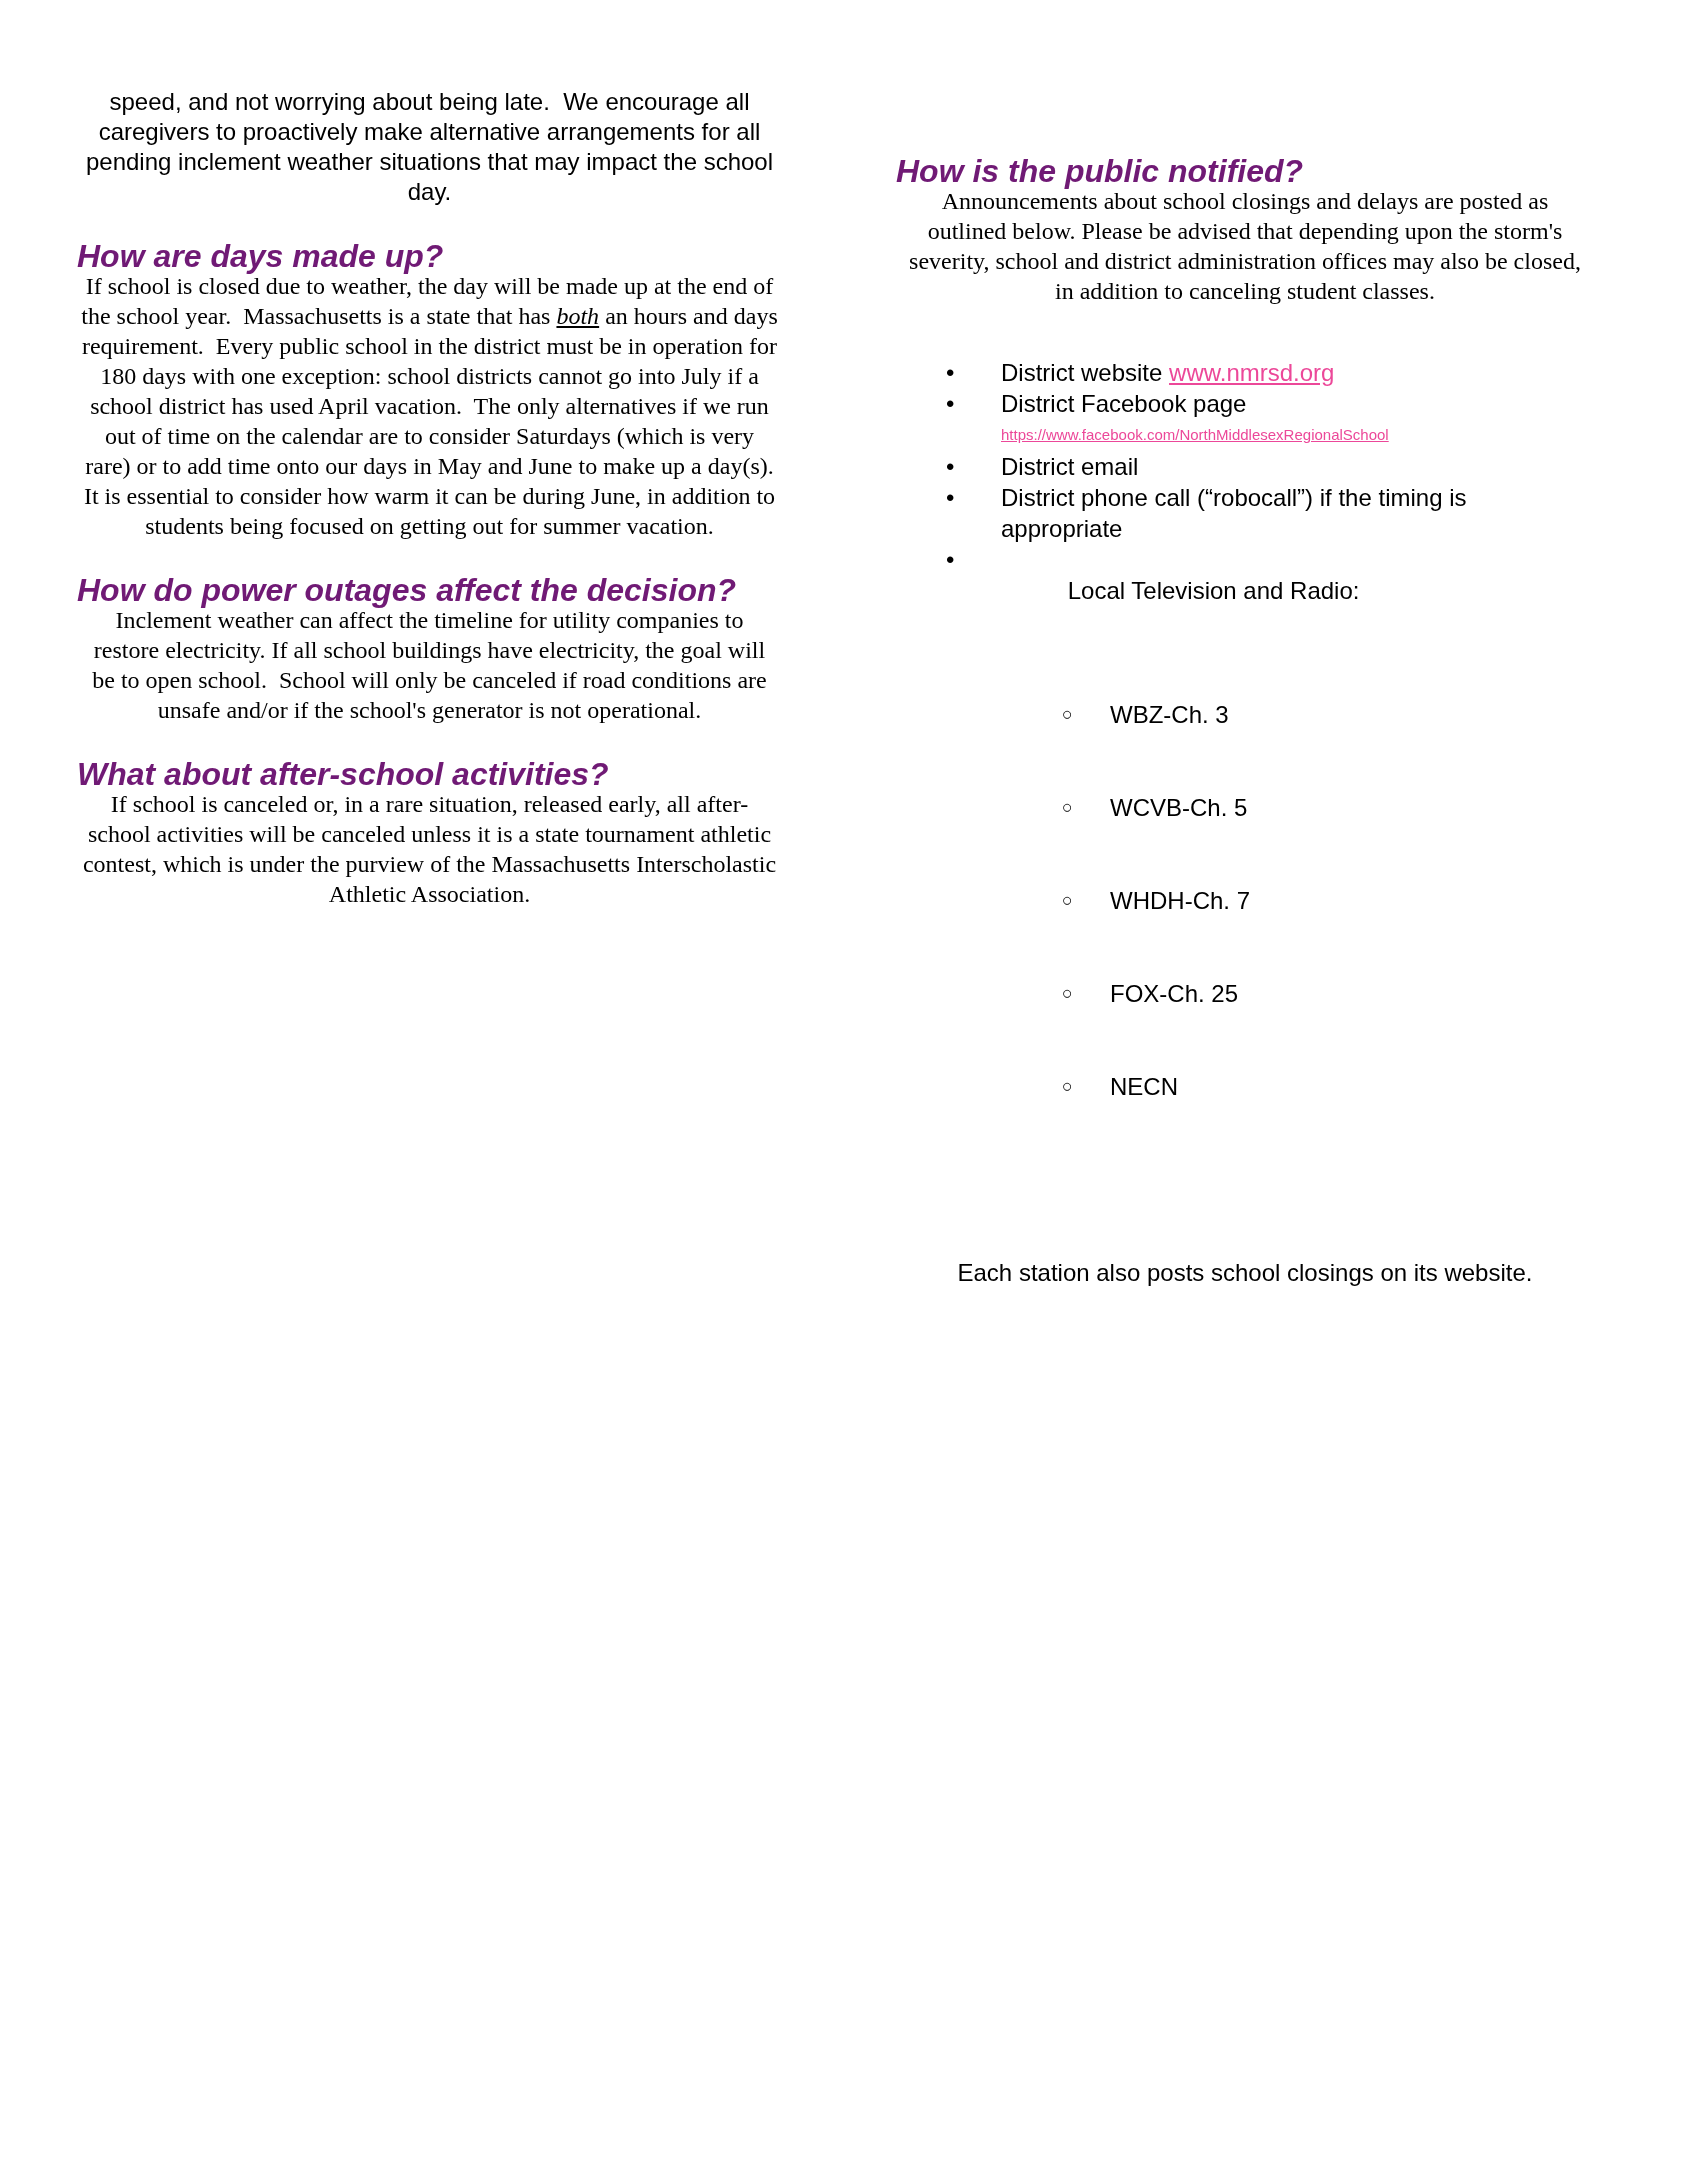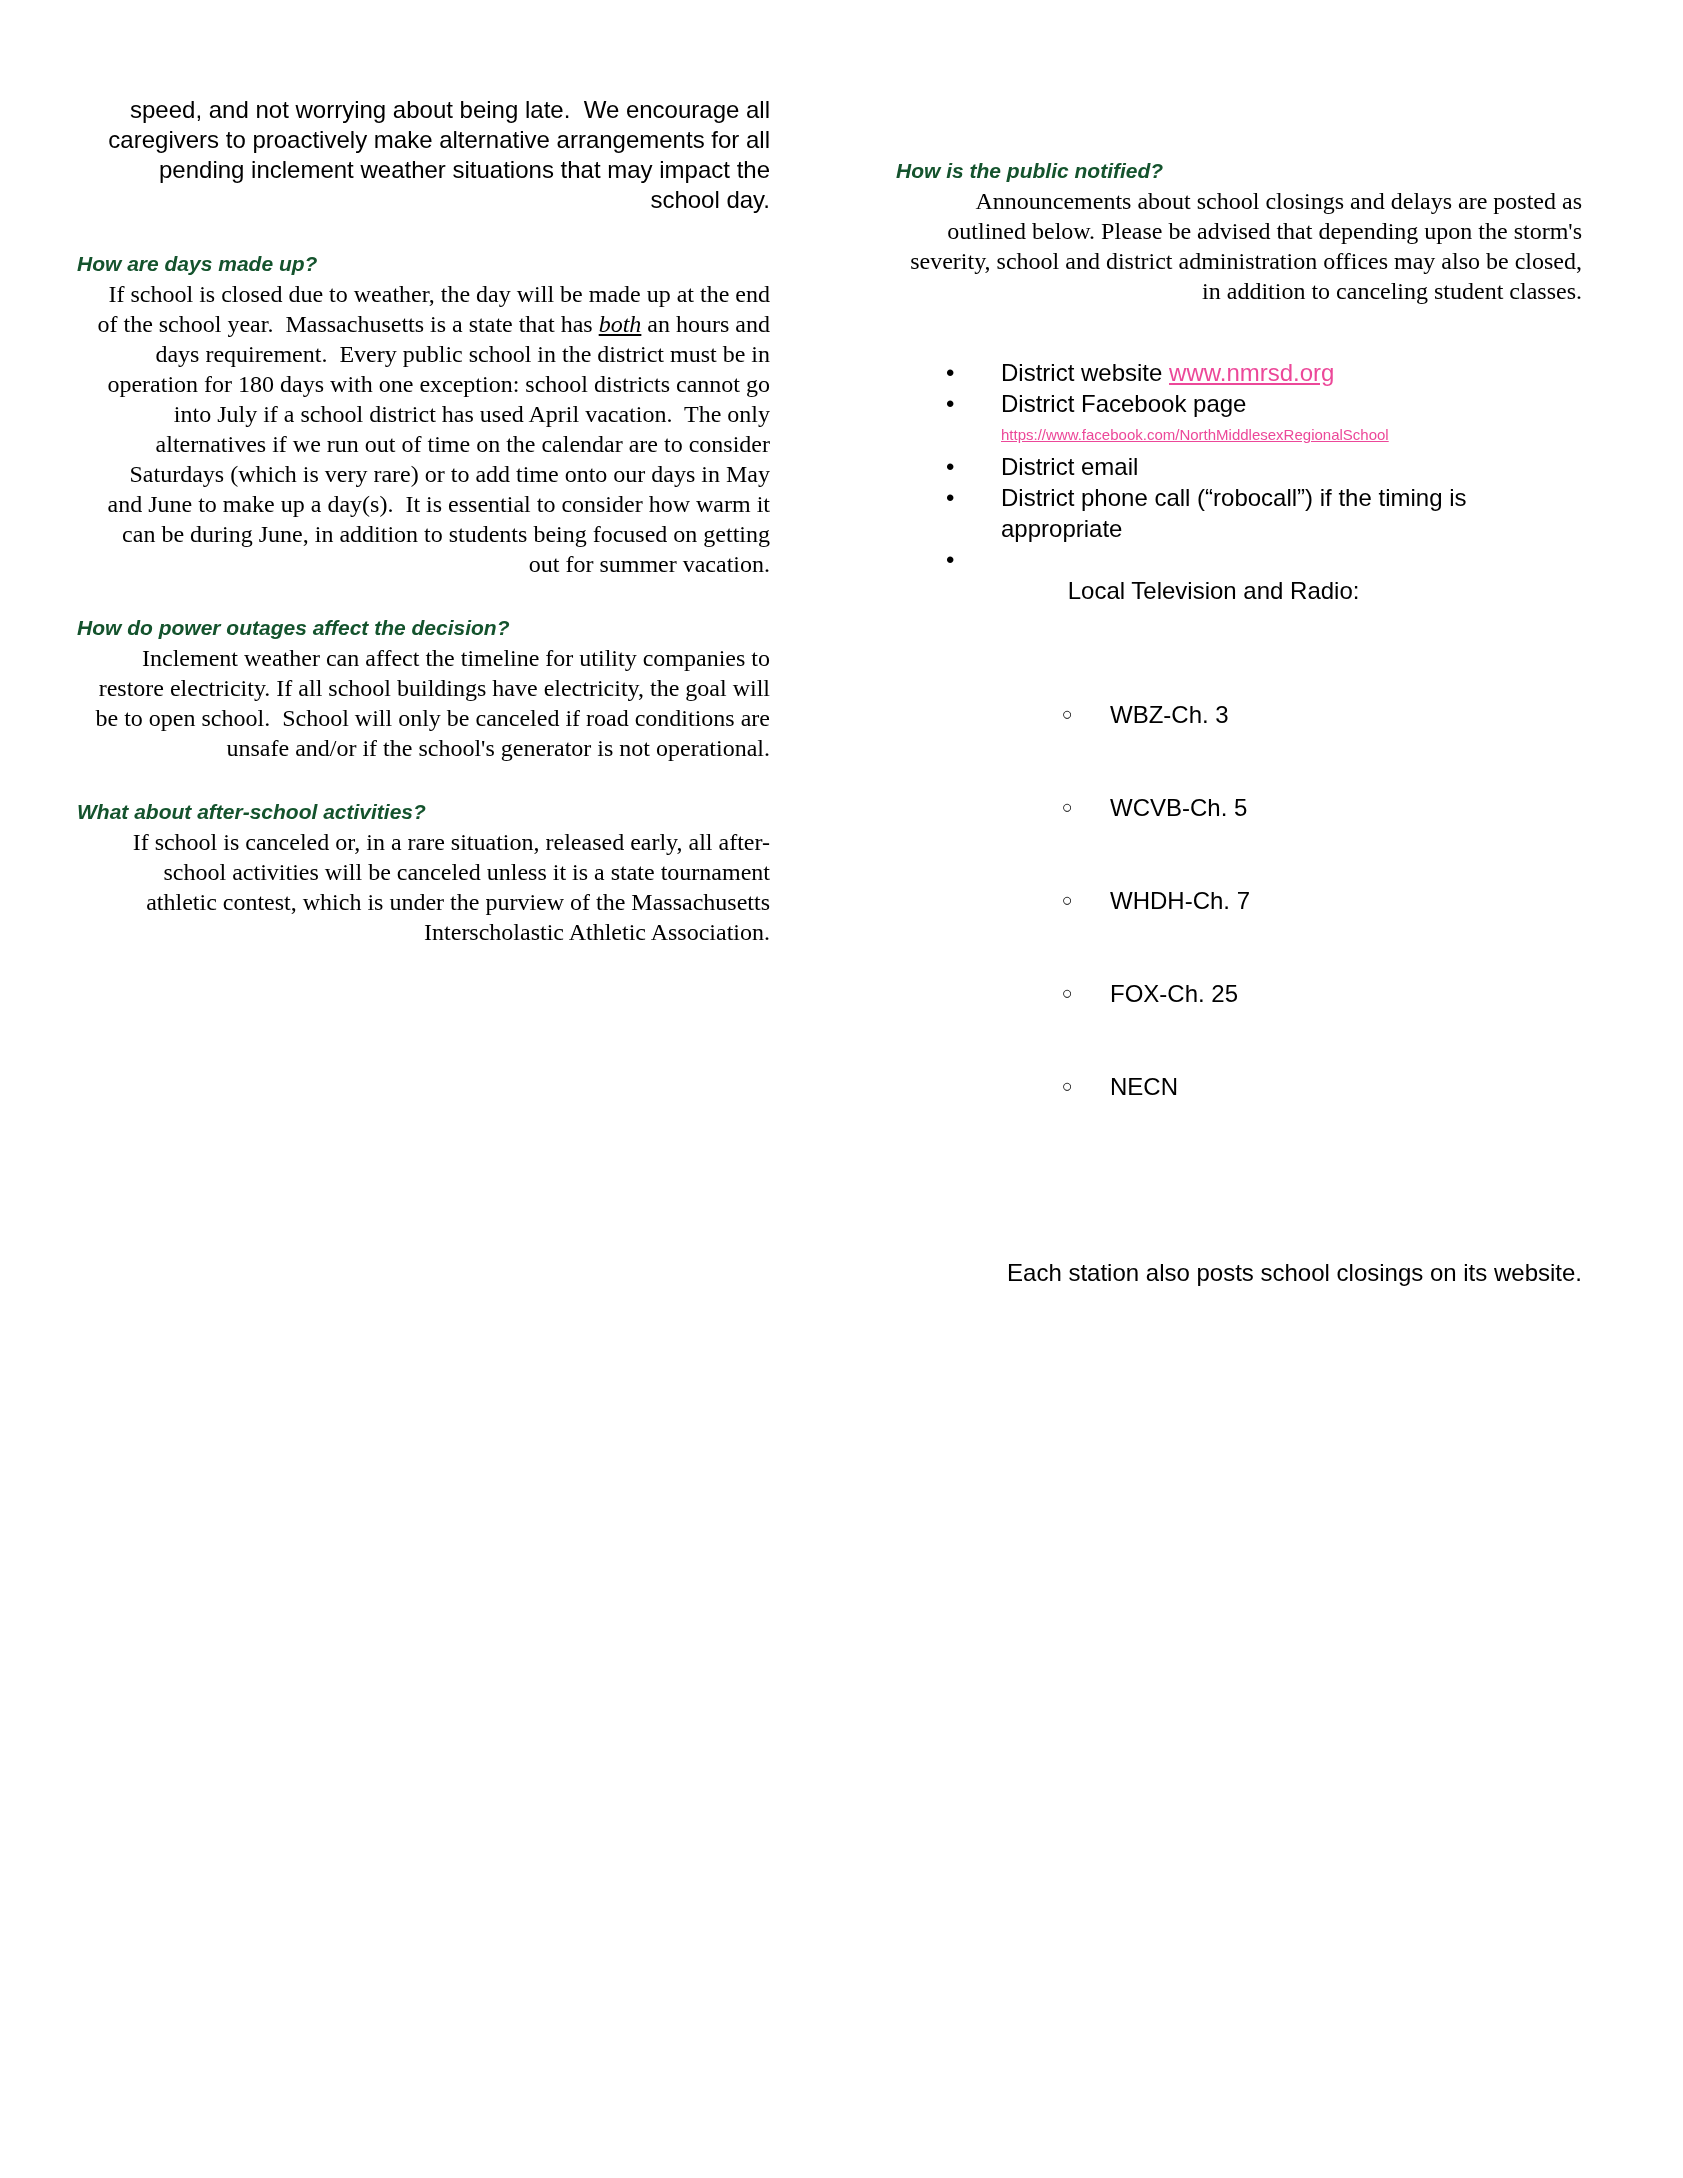--- a/index.html
+++ b/index.html
@@ -11,29 +11,29 @@
     font-family: "Liberation Sans", sans-serif;
     font-size: 24px;
     line-height: 30px;
     color: #000000;
     overflow: hidden;
   }
   .col { position: absolute; }
   .col-left  { left: 77px;  top: 83px;  width: 705px; }
   .col-right { left: 896px; top: 156px; width: 698px; }
 
-  p.body { margin: 12px; white-space: pre-wrap; text-align: right; }
+  p.body { margin: 4px; white-space: pre-wrap; text-align: center; }
 
   .heading {
     margin: 34px 0 0 0;
-    font-size: 21px;
+    font-size: 32px;
     line-height: 30px;
     font-weight: bold;
     font-style: italic;
-    color: #14532d;
+    color: #701a75;
   }
   .heading.first { margin-top: 0; }
 
   .em-u { font-style: italic; text-decoration: underline; }
 
   a.link { color: #ec4899; text-decoration: underline; cursor: pointer; }
   .url-line {
     display: block;
     font-size: 15px;
     line-height: 32px;

